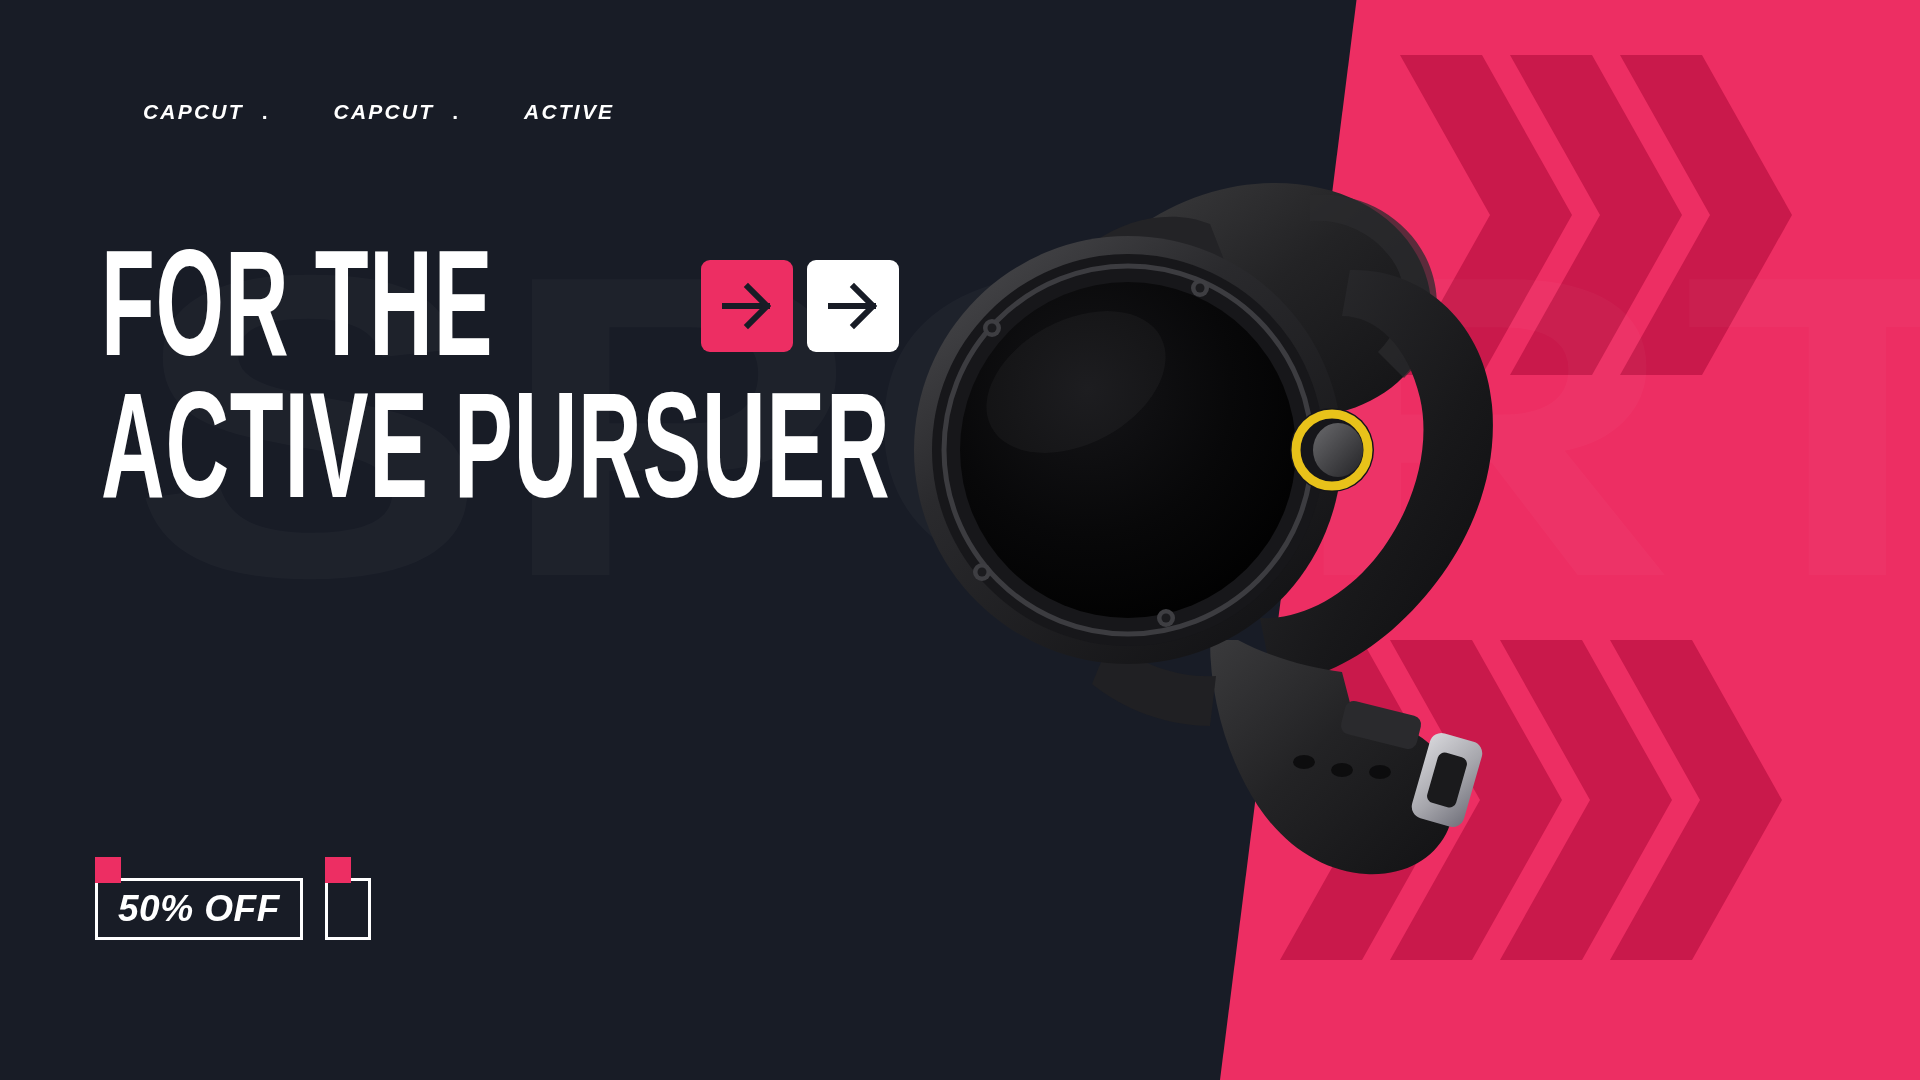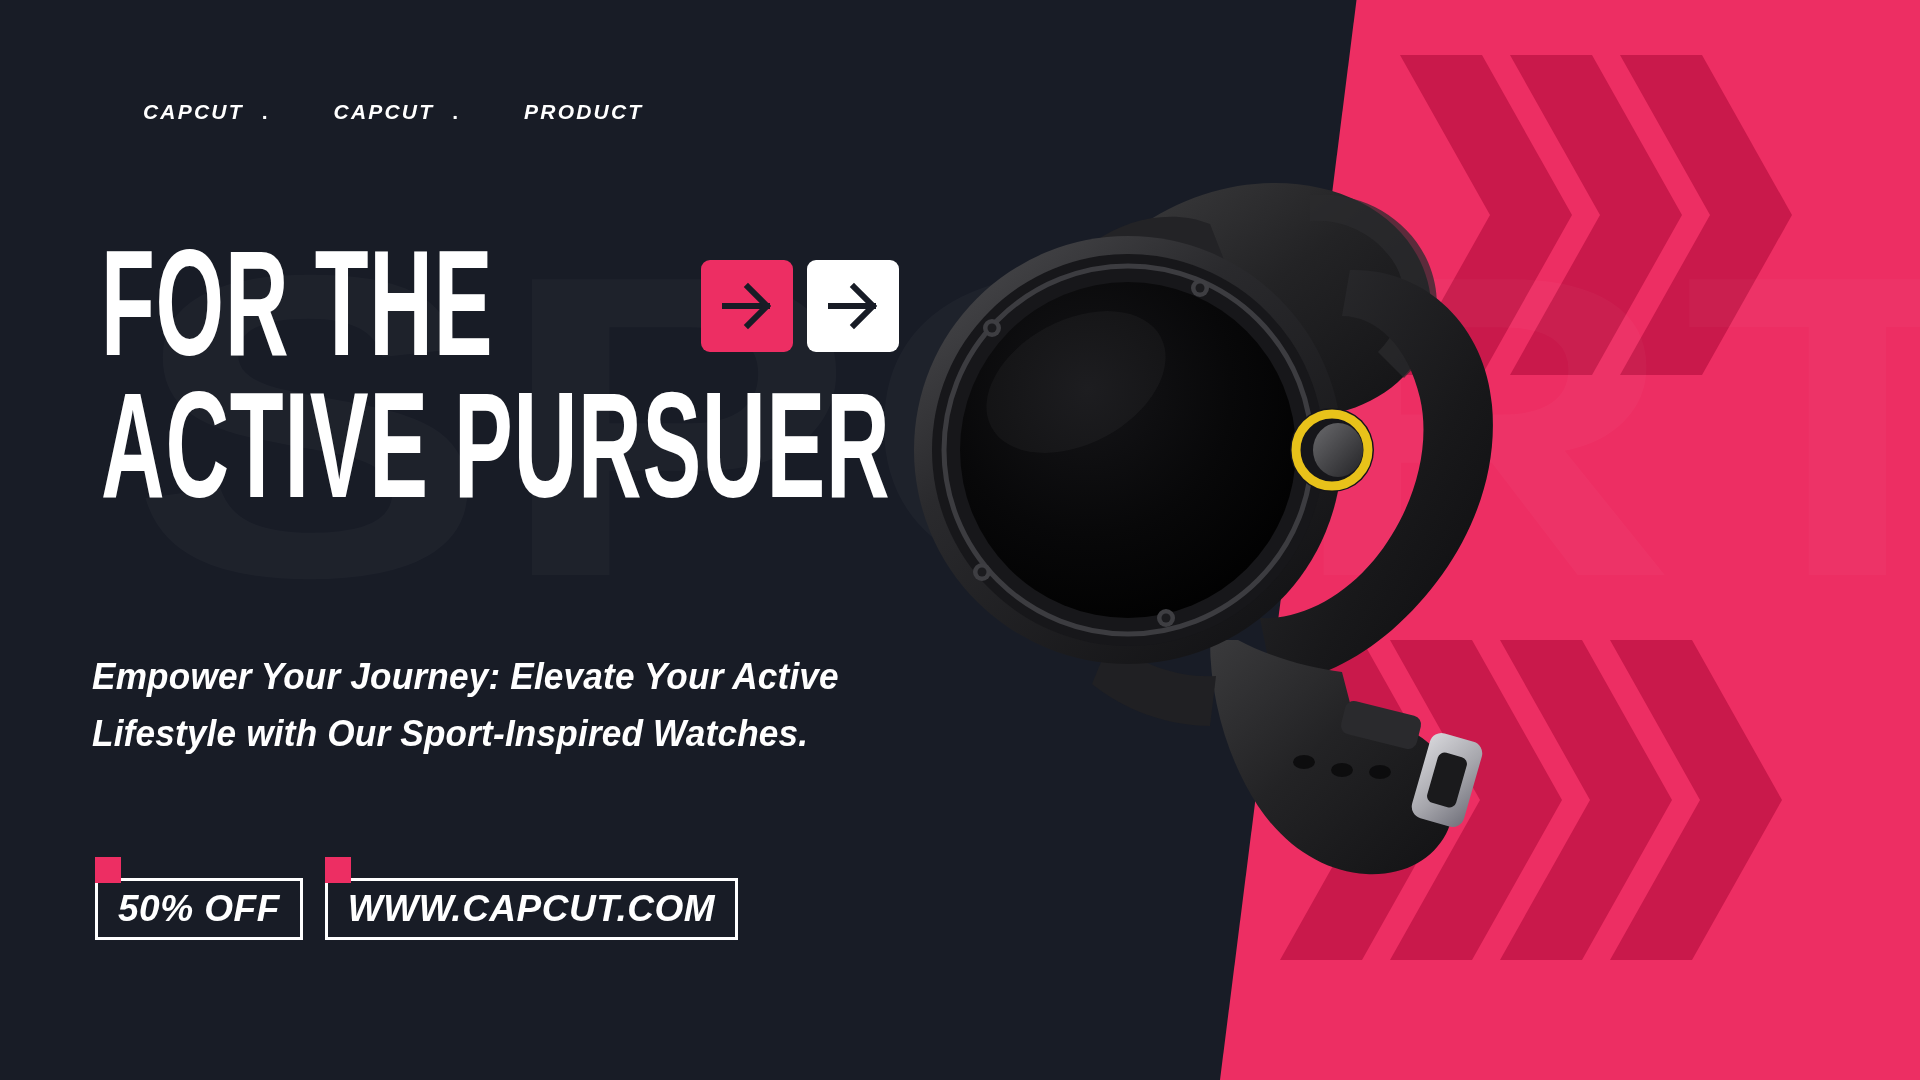--- a/index.html
+++ b/index.html
@@ -226,21 +226,21 @@
     </g>
   </svg>
 
   <div class="watermark">SPORT</div>
 
   <nav class="nav">
     <span class="nav-item">CAPCUT</span>
     <span class="nav-dot">.</span>
     <span class="nav-item">CAPCUT</span>
     <span class="nav-dot">.</span>
-    <span class="nav-item">PRODUCT</span>
+    <span class="nav-item">ACTIVE</span>
   </nav>
 
   <div class="headline">
     <div class="headline-row">
       <div class="headline-line">FOR THE</div>
       <div class="arrow-group">
         <div class="arrow-btn pink">
           <svg width="54" height="54" viewBox="0 0 54 54">
             <line x1="5" y1="27" x2="47" y2="27" stroke="#181c26" stroke-width="6" stroke-linecap="square"></line>
             <polyline points="28,8 47,27 28,46" fill="none" stroke="#181c26" stroke-width="6" stroke-linecap="square" stroke-linejoin="miter"></polyline>
@@ -250,33 +250,28 @@
           <svg width="54" height="54" viewBox="0 0 54 54">
             <line x1="5" y1="27" x2="47" y2="27" stroke="#181c26" stroke-width="6" stroke-linecap="square"></line>
             <polyline points="28,8 47,27 28,46" fill="none" stroke="#181c26" stroke-width="6" stroke-linecap="square" stroke-linejoin="miter"></polyline>
           </svg>
         </div>
       </div>
     </div>
     <div class="headline-line-2">ACTIVE PURSUER</div>
   </div>
 
-  <div class="subtitle">
-    <div class="subtitle-line">Empower Your Journey: Elevate Your Active</div>
-    <div class="subtitle-line">Lifestyle with Our Sport-Inspired Watches.</div>
-  </div>
 
   <div class="badges">
     <div class="badge">
       <span class="badge-corner"></span>
       <span class="badge-text">50% OFF</span>
     </div>
     <div class="badge">
       <span class="badge-corner"></span>
-      <span class="badge-text">WWW.CAPCUT.COM</span>
     </div>
   </div>
 
   <div class="watch-wrap">
     <svg class="watch-svg" viewBox="0 0 720 760">
       <defs>
         <linearGradient id="strapG" x1="0" y1="0" x2="1" y2="1">
           <stop offset="0%" stop-color="#3a3a3c"></stop>
           <stop offset="45%" stop-color="#232325"></stop>
           <stop offset="100%" stop-color="#121214"></stop>

